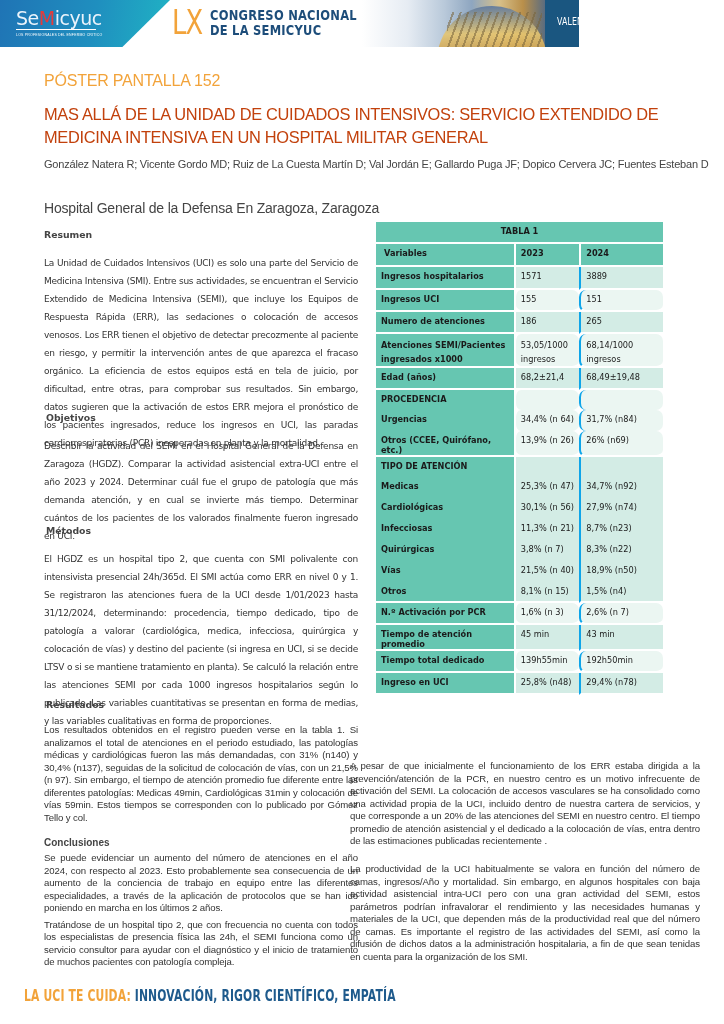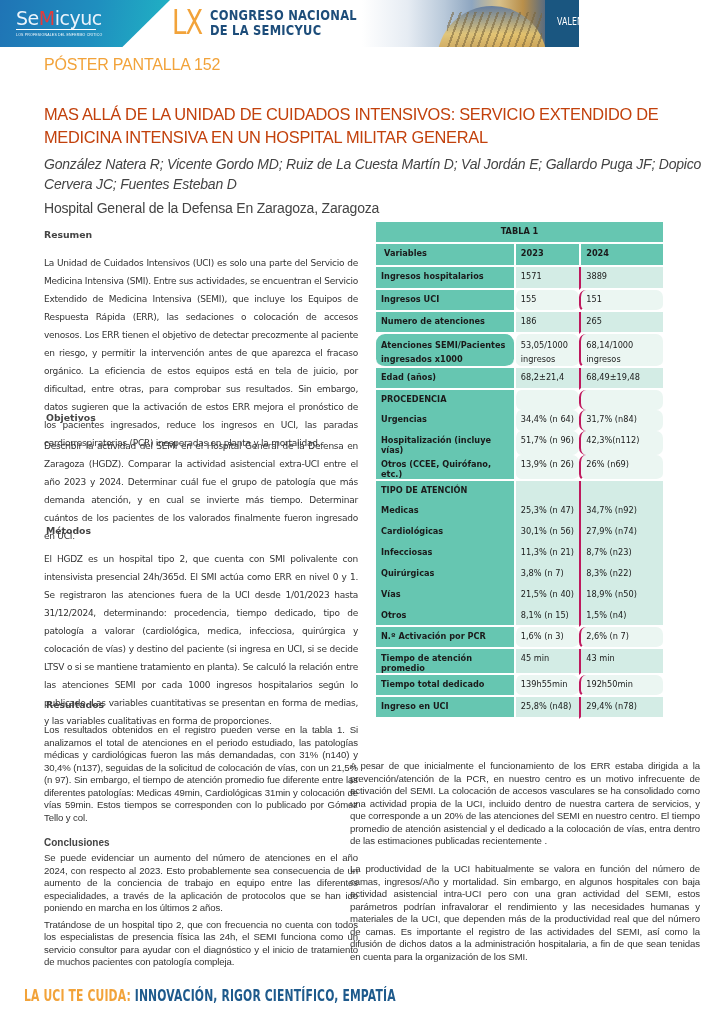--- a/index.html
+++ b/index.html
@@ -19,41 +19,41 @@
   .lx { position: absolute; left: 172px; top: 5px; font-family: "DejaVu Sans", sans-serif; font-size: 33px; color: #f2a33a; letter-spacing: -1px; line-height: 36px; transform: scaleX(0.78); transform-origin: left; }
   .congreso { position: absolute; left: 210px; top: 8px; color: #1d4d7a; font-family: "DejaVu Sans", sans-serif; font-weight: bold; font-size: 14px; line-height: 15px; transform: scaleX(0.82); transform-origin: left; letter-spacing: 0.3px; }
   .city { position: absolute; left: 362px; top: 0; width: 183px; height: 47px;
     background: linear-gradient(90deg, #ffffff 0%, #e6ecf3 25%, #b9c9da 45%, #8ea6c0 60%, #d7c08a 75%, #b98f4a 88%, #5a6c80 100%); }
   .city-arc { position: absolute; left: 75px; top: 6px; width: 110px; height: 70px; border-radius: 55px 55px 0 0; background: linear-gradient(180deg, #5a77a0 0%, #e6c671 40%, #c99b4b 70%, #8e7b5c 100%); opacity: 0.9; }
   .city-ribs { position: absolute; left: 85px; top: 12px; width: 95px; height: 40px; background: repeating-linear-gradient(110deg, rgba(255,255,255,0.0) 0 5px, rgba(120,100,60,0.55) 5px 7px); }
   .date-box { position: absolute; left: 545px; top: 0; width: 179px; height: 47px; background: #1a5680; }
   .date-text { position: absolute; left: 12px; top: 16px; color: #fff; font-family: "DejaVu Sans", sans-serif; font-size: 10px; white-space: nowrap; transform: scaleX(0.78); transform-origin: left; letter-spacing: 0.2px; }
 
   
-  .poster-label { position: absolute; left: 44px; top: 56px; font-size: 16px; color: #f2a33a; letter-spacing: -0.2px; }
+  .poster-label { position: absolute; left: 44px; top: 72px; font-size: 16px; color: #f2a33a; letter-spacing: -0.2px; }
   .title { position: absolute; left: 44px; top: 103px; width: 670px; font-size: 16.4px; line-height: 23px; color: #c2410c; letter-spacing: -0.3px; }
-  .authors { position: absolute; left: 44px; top: 154px; width: 670px; font-size: 14px; line-height: 20px; color: #444; font-style: italic; letter-spacing: -0.2px; }
+  .authors { position: absolute; left: 44px; top: 154px; width: 670px; font-size: 11px; line-height: 20px; color: #444; letter-spacing: -0.2px; }
   .hospital { position: absolute; left: 44px; top: 200px; font-size: 14px; color: #444; letter-spacing: -0.2px; }
 
   
   .left { position: absolute; left: 44px; width: 314px; font-family: "DejaVu Sans", sans-serif; }
   .sec-h { font-size: 9.3px; font-weight: bold; color: #444; }
   .sec-p { font-size: 9px; line-height: 18px; color: #333; text-align: justify; letter-spacing: -0.25px; }
   .calibri-h { font-family: "Liberation Sans", sans-serif; font-size: 10px; font-weight: bold; color: #444; }
   .calibri-p { font-family: "Liberation Sans", sans-serif; font-size: 9.6px; line-height: 12.5px; color: #333; text-align: justify; letter-spacing: -0.1px; }
 
   
   .table-wrap { position: absolute; left: 376px; top: 222px; width: 287px; font-family: "DejaVu Sans", sans-serif; }
   table { border-collapse: separate; border-spacing: 0; width: 287px; }
   td, th { font-size: 8.2px; color: #1a1a1a; vertical-align: top; }
   .t-title { background: #66c6b1; text-align: center; font-weight: bold; height: 22px; padding-top: 4px; border-bottom: 2px solid #fff; }
   .t-head td { background: #66c6b1; font-weight: bold; height: 23px; padding: 4px 0 0 5px; border-bottom: 2px solid #fff; }
   .c1 { width: 152px; background: #66c6b1; font-weight: bold; padding: 4px 0 0 5px; }
   .c2 { width: 68px; padding: 4px 0 0 5px; border-left: 2px solid #fff; }
-  .c3 { width: 89px; padding: 4px 0 0 5px; border-left: 2px solid #be185d; }
+  .c3 { width: 89px; padding: 4px 0 0 5px; border-left: 2px solid #0ea5e9; }
   .row-a .c2, .row-a .c3 { background: #d3ece5; }
   .row-b .c2, .row-b .c3 { background: #ebf6f2; border-radius: 7px; }
   .sep td { border-bottom: 2px solid #fff; }
   .h23 { height: 23px; }
   .h22 { height: 22px; }
   .h34 { height: 34px; }
   .h21 { height: 21px; }
   .group-h { height: 20px; }
 
   
@@ -139,45 +139,40 @@
       <td class="c1">Ingresos UCI</td>
       <td class="c2">155</td>
       <td class="c3">151</td>
     </tr>
     <tr class="row-a sep h22">
       <td class="c1">Numero de atenciones</td>
       <td class="c2">186</td>
       <td class="c3">265</td>
     </tr>
     <tr class="row-b sep h34">
-      <td class="c1" style="line-height:14px;border-radius:9px;">Atenciones SEMI/Pacientes ingresados x1000</td>
+      <td class="c1" style="line-height:14px;">Atenciones SEMI/Pacientes ingresados x1000</td>
       <td class="c2" style="line-height:14px;">53,05/1000 ingresos</td>
       <td class="c3" style="line-height:14px;">68,14/1000 ingresos</td>
     </tr>
     <tr class="row-a sep h22">
       <td class="c1">Edad (años)</td>
       <td class="c2">68,2±21,4</td>
       <td class="c3">68,49±19,48</td>
     </tr>
 
     <tr class="row-b group-h">
       <td class="c1">PROCEDENCIA</td>
       <td class="c2"></td>
       <td class="c3"></td>
     </tr>
     <tr class="row-b h21">
       <td class="c1">Urgencias</td>
       <td class="c2">34,4% (n 64)</td>
       <td class="c3">31,7% (n84)</td>
     </tr>
-    <tr class="row-b h21">
-      <td class="c1">Hospitalización (incluye vías)</td>
-      <td class="c2">51,7% (n 96)</td>
-      <td class="c3">42,3%(n112)</td>
-    </tr>
     <tr class="row-b sep h21">
       <td class="c1">Otros (CCEE, Quirófano, etc.)</td>
       <td class="c2">13,9% (n 26)</td>
       <td class="c3">26% (n69)</td>
     </tr>
 
     <tr class="row-a group-h">
       <td class="c1">TIPO DE ATENCIÓN</td>
       <td class="c2"></td>
       <td class="c3"></td>

